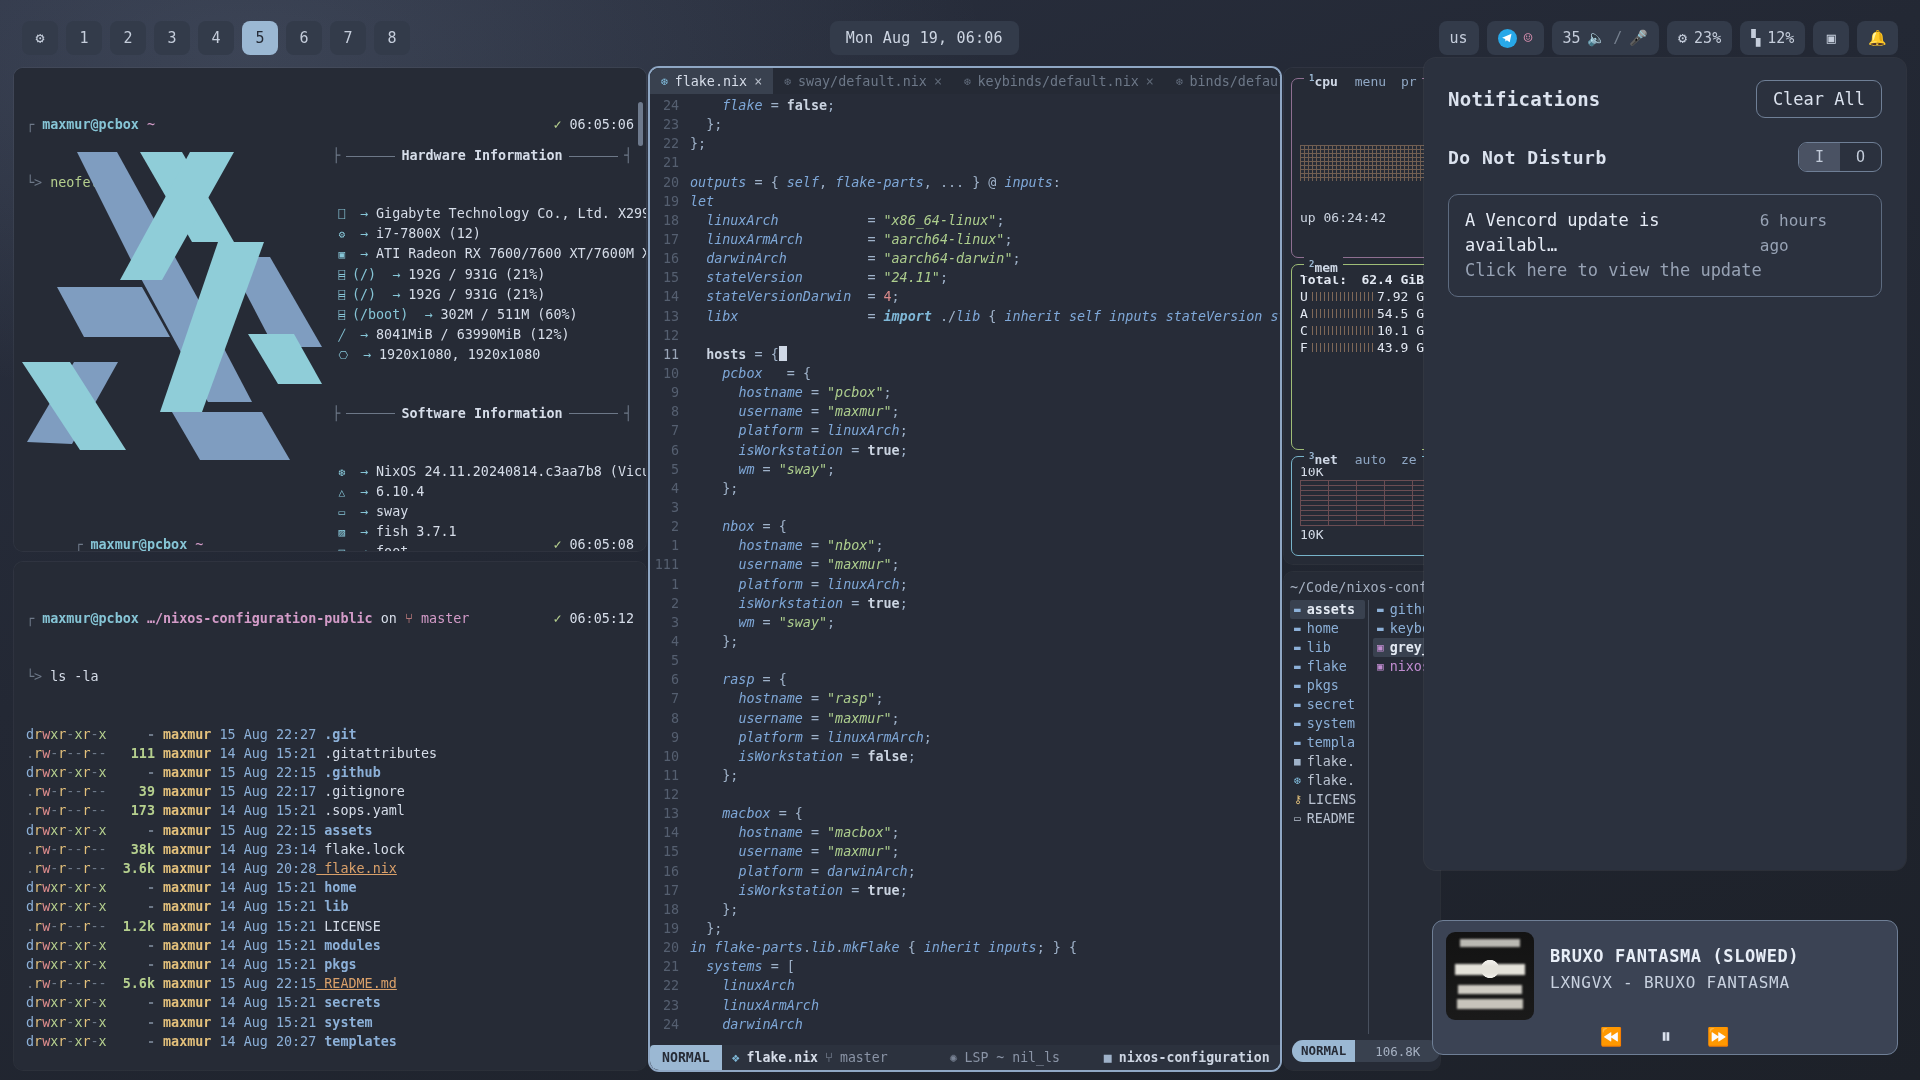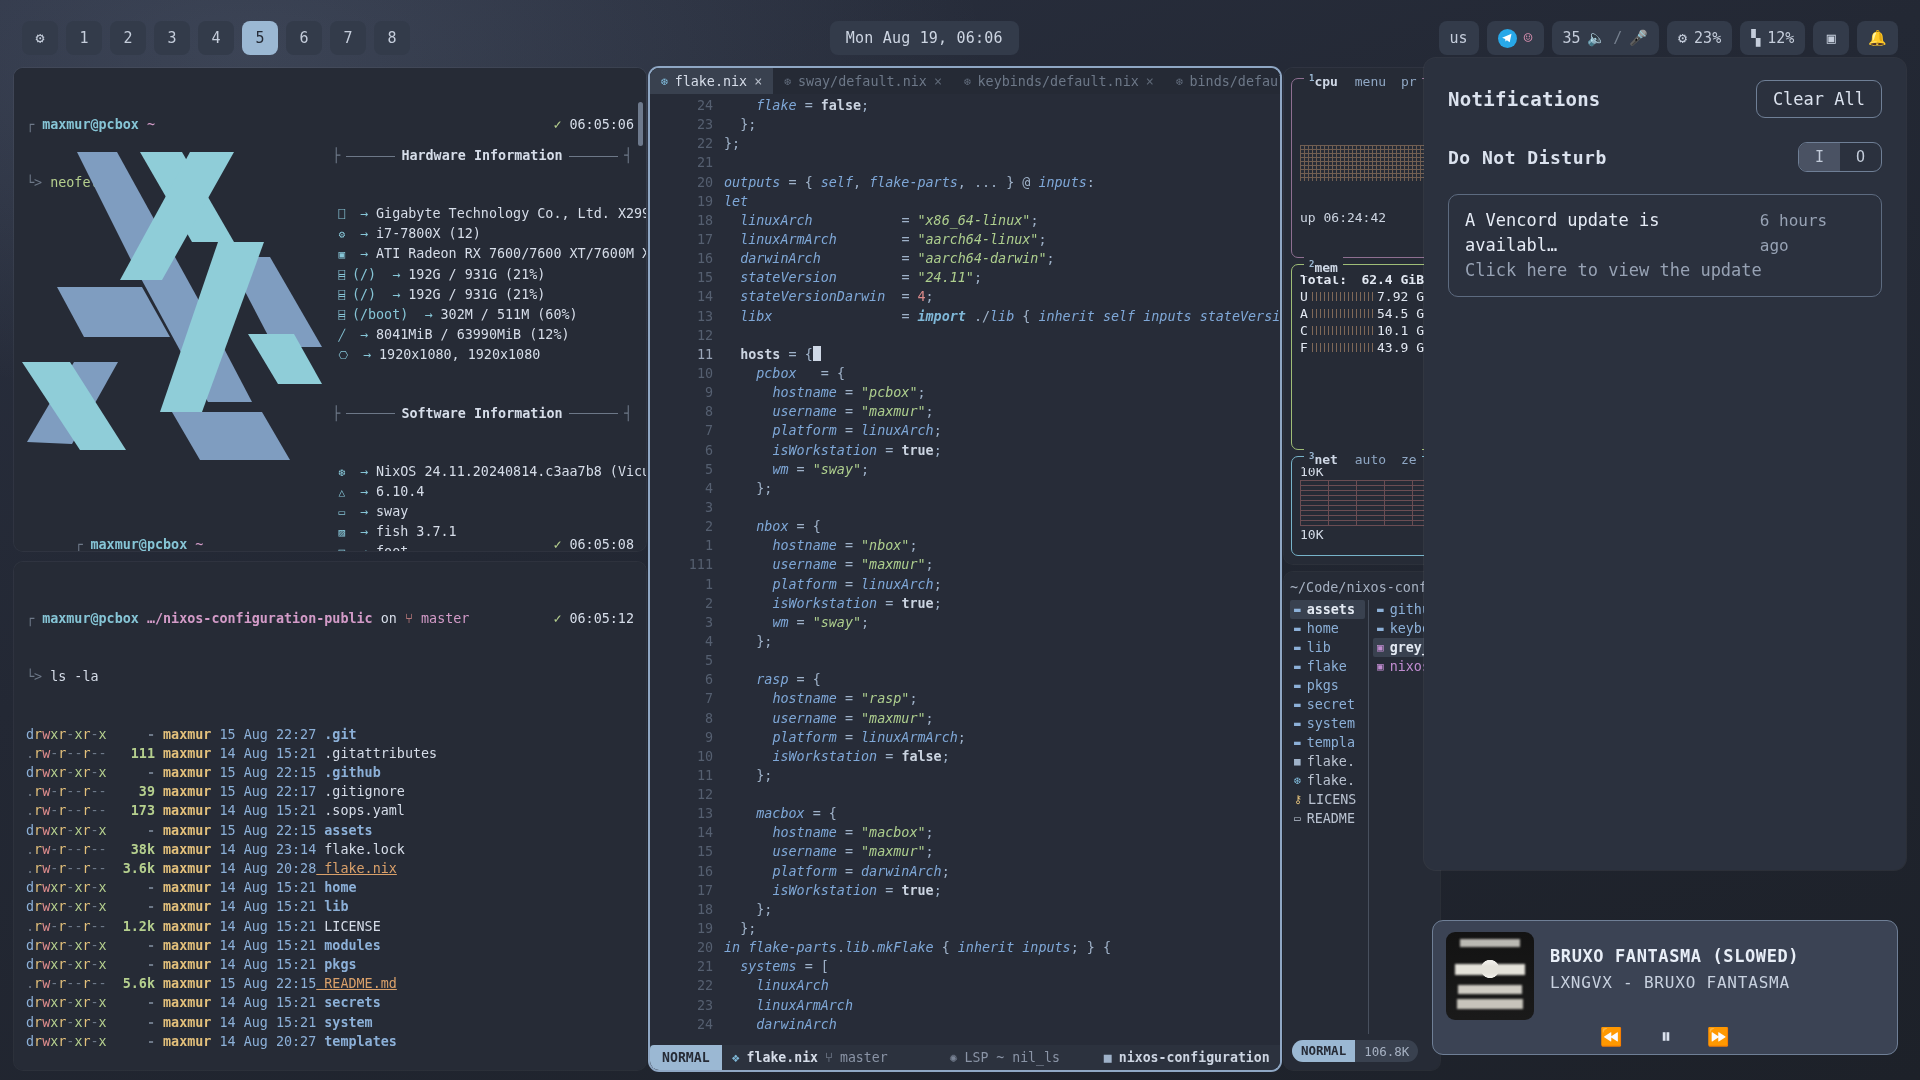--- a/index.html
+++ b/index.html
@@ -84,21 +84,21 @@
   }
   .nv-tab.sel { background: #39414f; color: #d6dde9; }
   .nv-tab .x { opacity: .8; }
   .nv-tab-div { width:1px; background:#3c4450; margin: 5px 0; }
   #nvim-code {
     font-family: "DejaVu Sans Mono", monospace;
     font-size: 13.4px; line-height: 19.15px; white-space: pre;
     padding: 2px 0 0 0; position: relative; overflow: hidden;
     height: calc(100% - 26px - 25px);
   }
-  .cl { display: block; height: 19.15px; padding-left: 34px; }
+  .cl { display: block; height: 19.15px; }
   .ln { display: inline-block; width: 40px; text-align: right; color: #555f70; padding-right: 11px; }
   .ln.cur { color: #9aa6b8; }
   .nkw { color: #7fa8d8; font-style: italic; }
   .nid { color: #cbd4e1; font-weight: bold; }
   .nstr { color: #aecf8e; font-style: italic; }
   .nnum { color: #d98a8a; }
   .npn { color: #9fb2c9; }
   .nim { color: #7fb8d8; font-weight: bold; font-style: italic; }
   #nv-cursor { display:inline-block; width:8px; height:15px; background:#cfd8e6; vertical-align:-2px; }
   #nvim-status {
@@ -454,21 +454,21 @@
             <span style="color: rgb(227, 233, 242);">grey_</span>
           </div>
           <div class="yz-row">
             <span class="yz-img" style="font-size: 11px;">▣</span>
             <span style="color: rgb(192, 140, 208);">nixos</span>
           </div>
         </div>
     </div>
     <div style="position:absolute; left:8px; bottom:8px; display:flex; align-items:center; background:#39414f; border-radius:11px; overflow:hidden; height:22px;">
       <span style="background:#9bb8d3;color:#262b36;font-weight:bold;font-size:12.5px;padding:0 9px;line-height:22px;">NORMAL</span>
-      <span style="color:#a6b1c2;font-size:12.5px;padding:0 9px;">106.8K</span>
+      <span style="color:#a6b1c2;font-size:12.5px;padding:0 20px;">106.8K</span>
     </div>
   </div>
 </div>
 
 <div id="notif">
   <div id="notif-head">
     <div id="notif-title">Notifications</div>
     <div id="clear-all">Clear All</div>
   </div>
   <div id="dnd-row">

